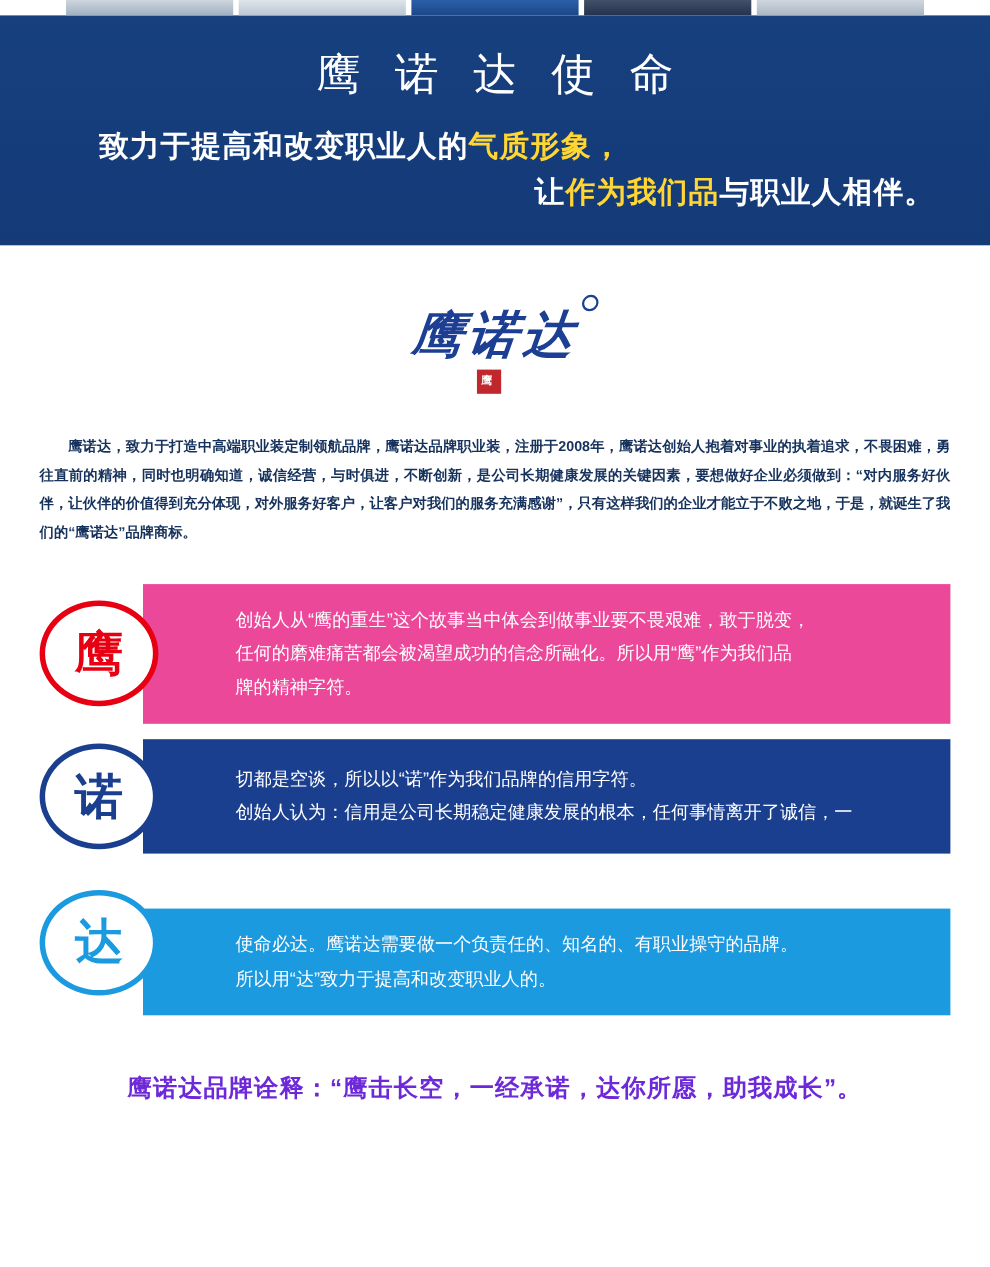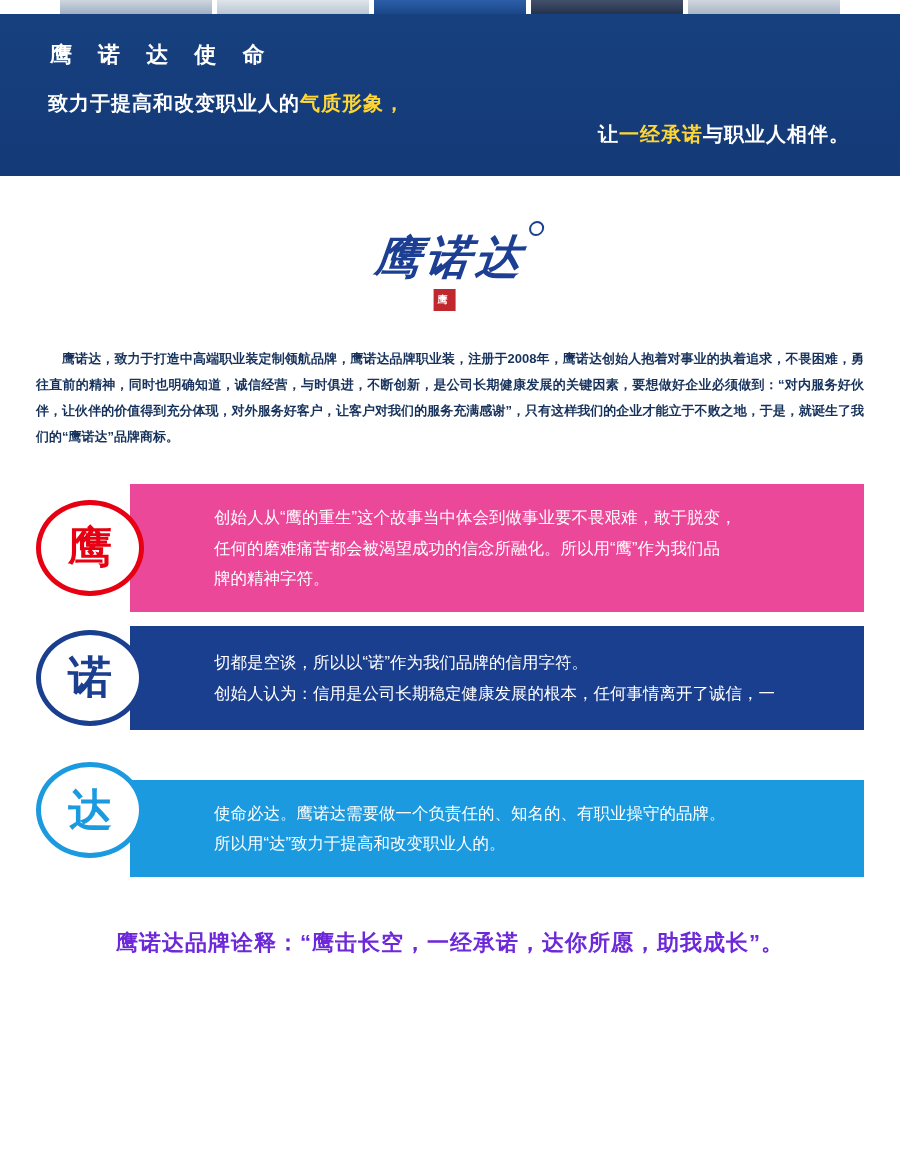--- a/index.html
+++ b/index.html
@@ -26,31 +26,33 @@
   
   .banner{
     background:#153c80;
     background:linear-gradient(180deg,#17407f 0%,#143a77 100%);
     color:#ffffff;
     padding:18px 40px 26px 40px;
     box-sizing:border-box;
     width:900px;
   }
   .banner .title{
-    font-size:22px;
-    font-weight:bold;
+    text-align:center;
+    font-size:40px;
+    font-weight:normal;
     letter-spacing:10px;
     margin:8px 0 18px 0;
     text-indent:10px;
   }
   .banner .line{
-    font-size:20px;
+    font-size:27px;
     font-weight:bold;
     letter-spacing:1px;
     line-height:1.55;
+    margin-left:42px;
   }
   .banner .l1{text-align:left;padding-left:8px;}
   .banner .l2{text-align:right;padding-right:10px;}
   .hl{color:#ffd633;}
 
   
   .logo-wrap{
     height:120px;display:flex;align-items:center;justify-content:center;
     margin-top:22px;
   }
@@ -146,21 +148,21 @@
     <div class="thumb t4"></div>
     <div class="thumb t5"></div>
   </div>
 
   <div class="banner">
     <div class="title">鹰 诺 达 使 命</div>
     <div class="line l1">
       <span>致力于提高和改变职业人的</span><span class="hl">气质形象，</span>
     </div>
     <div class="line l2">
-      <span>让</span><span class="hl">一经承诺</span><span>与职业人相伴。</span>
+      <span>让</span><span class="hl">作为我们品</span><span>与职业人相伴。</span>
     </div>
   </div>
 
   <div class="logo-wrap">
     <div class="logo">
       <span>鹰诺达</span>
       <span class="dot"></span>
       <span class="seal">鹰</span>
     </div>
   </div>

